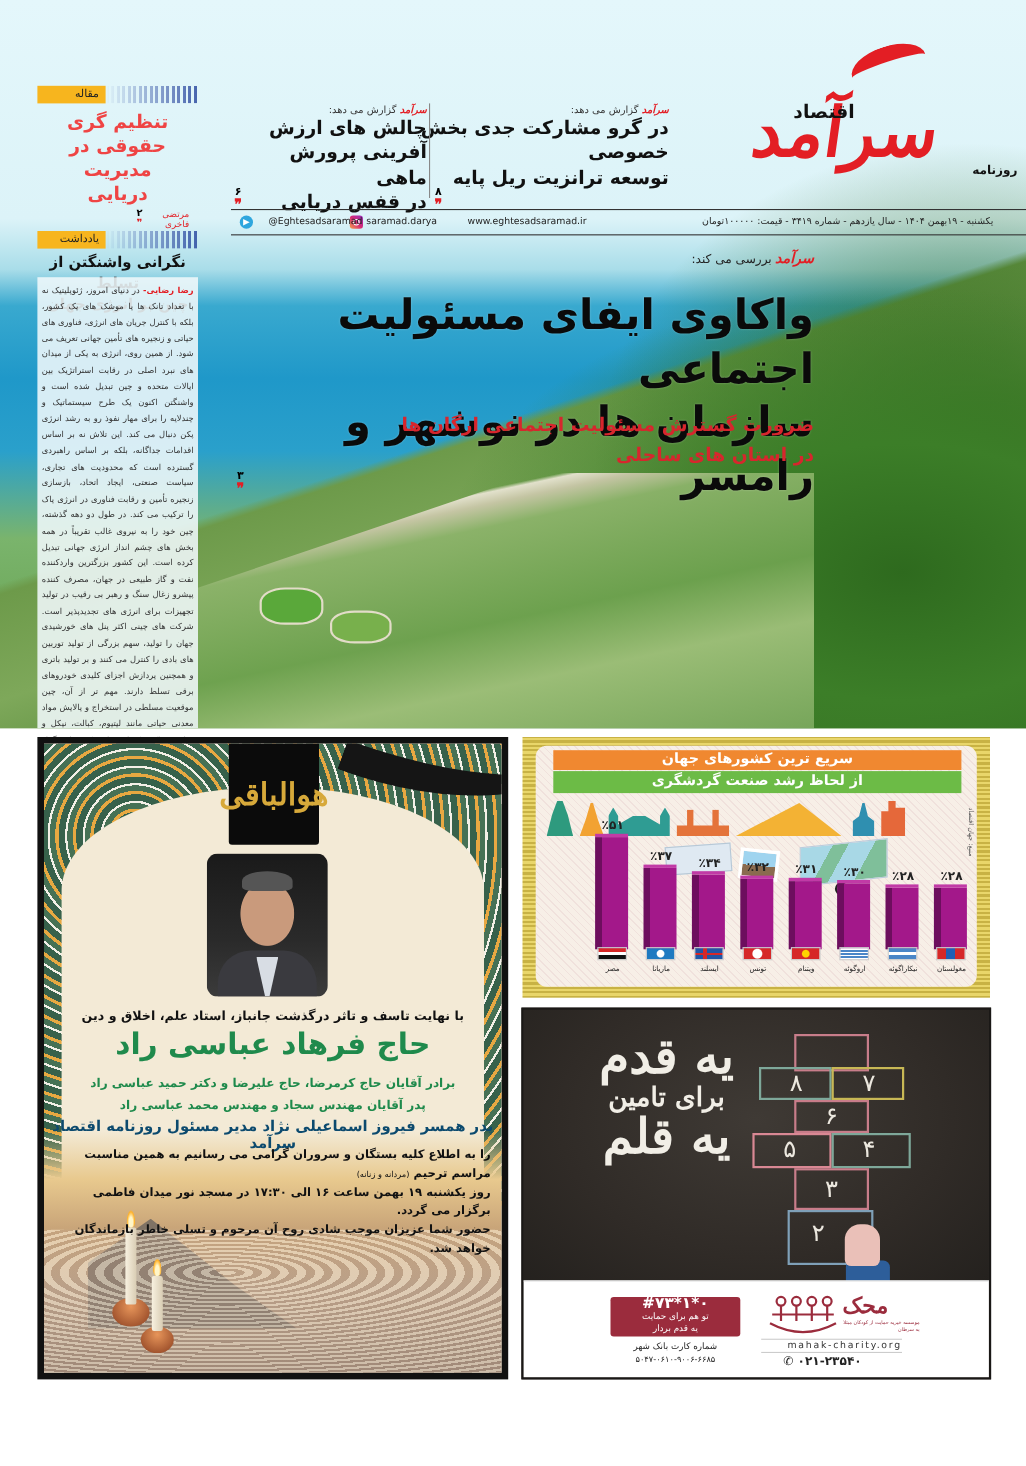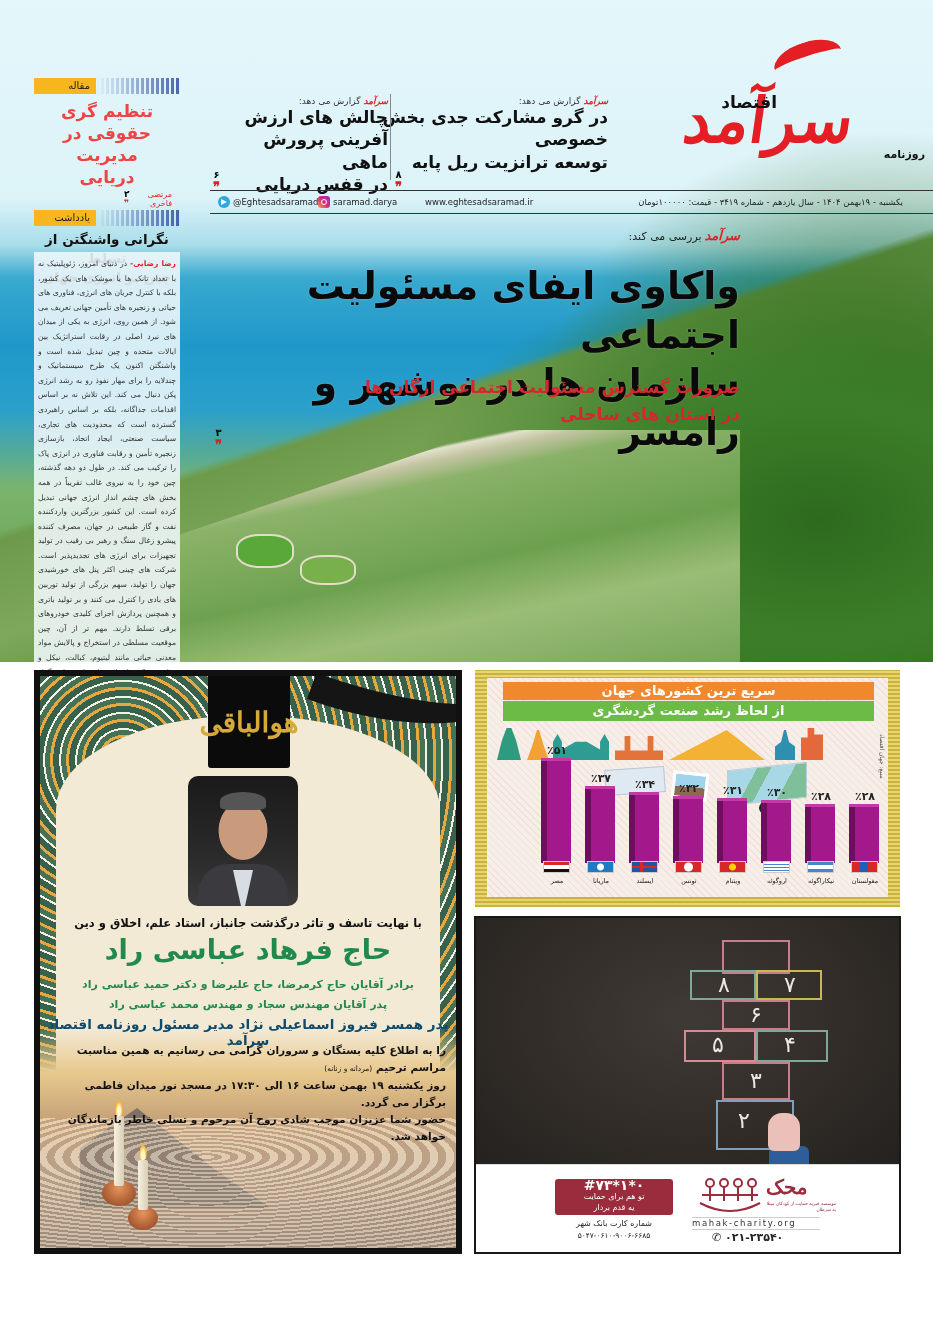--- a/index.html
+++ b/index.html
@@ -52,21 +52,21 @@
   .vsep { position: absolute; width: 1px; background: #888; }
 
   .info-bar {
     position: absolute; left: 0; top: 110px; width: 723px; height: 24px;
     border-top: 1px solid #333; border-bottom: 1px solid #333;
     display: flex; align-items: center; font-size: 8.5px; color: #222;
   }
   .info-bar .date { position: absolute; right: 30px; }
   .info-bar .web { position: absolute; left: 215px; direction: ltr; }
   .info-bar .insta { position: absolute; left: 108px; direction: ltr; display: flex; align-items: center; gap: 3px; }
-  .info-bar .tele { position: absolute; left: 8px; direction: ltr; display: flex; align-items: center; gap: 3px; }
+  .info-bar .tele { position: absolute; left: 8px; direction: ltr; display: flex; align-items: center; gap: 14px; }
   .ico-insta { width: 12px; height: 12px; border-radius: 3px; background: linear-gradient(45deg,#f7a34b,#d62976,#962fbf); position: relative; }
   .ico-insta::after { content:""; position:absolute; left:3px; top:3px; width:4px; height:4px; border:1px solid #fff; border-radius:50%; }
   .ico-tele { width: 12px; height: 12px; border-radius: 50%; background: #2ea6de; position: relative; }
   .ico-tele::after { content:""; position:absolute; left:3px; top:3px; border-left:6px solid #fff; border-top:3px solid transparent; border-bottom:3px solid transparent; }
 
   
   .main-kicker { position: absolute; left: 215px; top: 228px; width: 525px; text-align: right; font-size: 11px; color: #222; }
   .main-kicker .brand { color: #e31e24; font-weight: bold; font-style: italic; font-size: 13px; margin-left: 3px; }
   .main-title {
     position: absolute; left: 205px; top: 262px; width: 535px; text-align: right;
@@ -157,21 +157,21 @@
 
   
   .chart-box {
     position: absolute; left: 475px; top: 670px; width: 425px; height: 237px;
     background: repeating-linear-gradient(0deg, #c8b244 0 2px, #e9d66a 2px 4px);
     padding: 8px 12px 10px 12px;
   }
   .chart-inner {
     position: relative; width: 100%; height: 100%;
     background: repeating-linear-gradient(45deg, #f7efe7 0 4px, #f0e1dc 4px 5px);
-    border-radius: 0;
+    border-radius: 10px;
   }
   .chart-title1 {
     position: absolute; left: 16px; right: 14px; top: 4px; height: 18px; background: #f08830;
     color: #fff; font-weight: bold; font-size: 13px; text-align: center; line-height: 18px;
   }
   .chart-title2 {
     position: absolute; left: 16px; right: 14px; top: 23px; height: 20px; background: #6cbb46;
     color: #fff; font-weight: bold; font-size: 13px; text-align: center; line-height: 20px;
   }
   .landmarks { position:absolute; left:70px; right:14px; top:50px; height:32px; }
@@ -204,21 +204,21 @@
   .shoe { position:absolute; left: 292px; top: 195px; width: 32px; height: 38px; background: #eac0b8; border-radius: 14px 14px 6px 6px; }
   .jeans { position:absolute; left: 293px; top: 228px; width: 40px; height: 20px; background: #2d5e9a; border-radius: 6px 6px 0 0; }
   .ad-footer { position: absolute; left: 0; right: 0; bottom: 0; height: 88px; background: #ffffff; border-top: 1px solid #ddd; }
   .ussd-box { position: absolute; left: 79px; top: 14px; width: 118px; height: 36px; background: #9b2c3d; border-radius: 3px; color: #fff; text-align: center; font-size: 8px; line-height: 11px; padding-top: 1px; }
   .ussd-box .code { font-size: 14px; font-weight: bold; direction: ltr; letter-spacing: 1px; }
   .bank-label { position: absolute; left: 79px; top: 54px; width: 118px; text-align: center; font-size: 8px; color: #222; }
   .bank-num { position: absolute; left: 79px; top: 66px; width: 118px; text-align: center; font-size: 7.5px; color: #222; direction: ltr; }
   .mahak-logo { position: absolute; left: 218px; top: 10px; width: 72px; height: 40px; }
   .mahak-name { position: absolute; left: 290px; top: 10px; font-size: 20px; font-weight: bold; color: #9b2c3d; font-family: "DejaVu Serif", serif; }
   .mahak-desc { position: absolute; left: 290px; top: 36px; width: 70px; font-size: 4.5px; line-height: 6px; color: #9b2c3d; text-align: right; }
-  .mahak-url { position: absolute; left: 216px; top: 52px; width: 128px; text-align: left; font-size: 8.5px; letter-spacing: 1.6px; color: #333; direction: ltr; border-top: 1px solid #ccc; border-bottom: 1px solid #ccc; line-height: 11px; }
+  .mahak-url { position: absolute; left: 216px; top: 52px; width: 128px; text-align: right; font-size: 8.5px; letter-spacing: 1.6px; color: #333; direction: ltr; border-top: 1px solid #ccc; border-bottom: 1px solid #ccc; line-height: 11px; }
   .mahak-phone { position: absolute; left: 236px; top: 66px; font-size: 11px; font-weight: bold; color: #222; direction: ltr; }
 </style>
 </head>
 <body>
 
 <div class="hero">
   <div class="hero-coast"></div>
   <div class="hero-field" style="left:236px;top:534px;width:58px;height:34px;"></div>
   <div class="hero-field" style="left:300px;top:555px;width:56px;height:30px;background:#78b04c;"></div>
 </div>
@@ -412,20 +412,25 @@
           <div class="bar-val" style="bottom: 76px;">٪۲۸</div>
           <div class="flag" style="background: linear-gradient(90deg, rgb(214, 40, 40) 0px, rgb(214, 40, 40) 33%, rgb(31, 95, 181) 33%, rgb(31, 95, 181) 66%, rgb(214, 40, 40) 66%);"></div>
           <div class="bar-name">مغولستان</div>
         </div>
       </div>
   </div>
 </div>
 
 <div class="ad-box">
   <div class="ad-photo">
+    <div class="ad-slogan">
+      <span class="big">یه قدم</span>
+      <span class="mid">برای تامین</span>
+      <span class="big">یه قلم</span>
+    </div>
     <div class="hop" style="left:246px;top:22px;width:68px;height:34px;border-color:#c87d8a;"></div>
     <div class="hop" style="left:214px;top:52px;width:66px;height:30px;border-color:#7ea89a;">
         <span class="hop-num" style="left:26px;top:0;">۸</span>
       </div>
     <div class="hop" style="left:280px;top:52px;width:66px;height:30px;border-color:#c8b855;">
         <span class="hop-num" style="left:26px;top:0;">۷</span>
       </div>
     <div class="hop" style="left:246px;top:82px;width:68px;height:30px;">
         <span class="hop-num" style="left:26px;top:0;">۶</span>
       </div>

